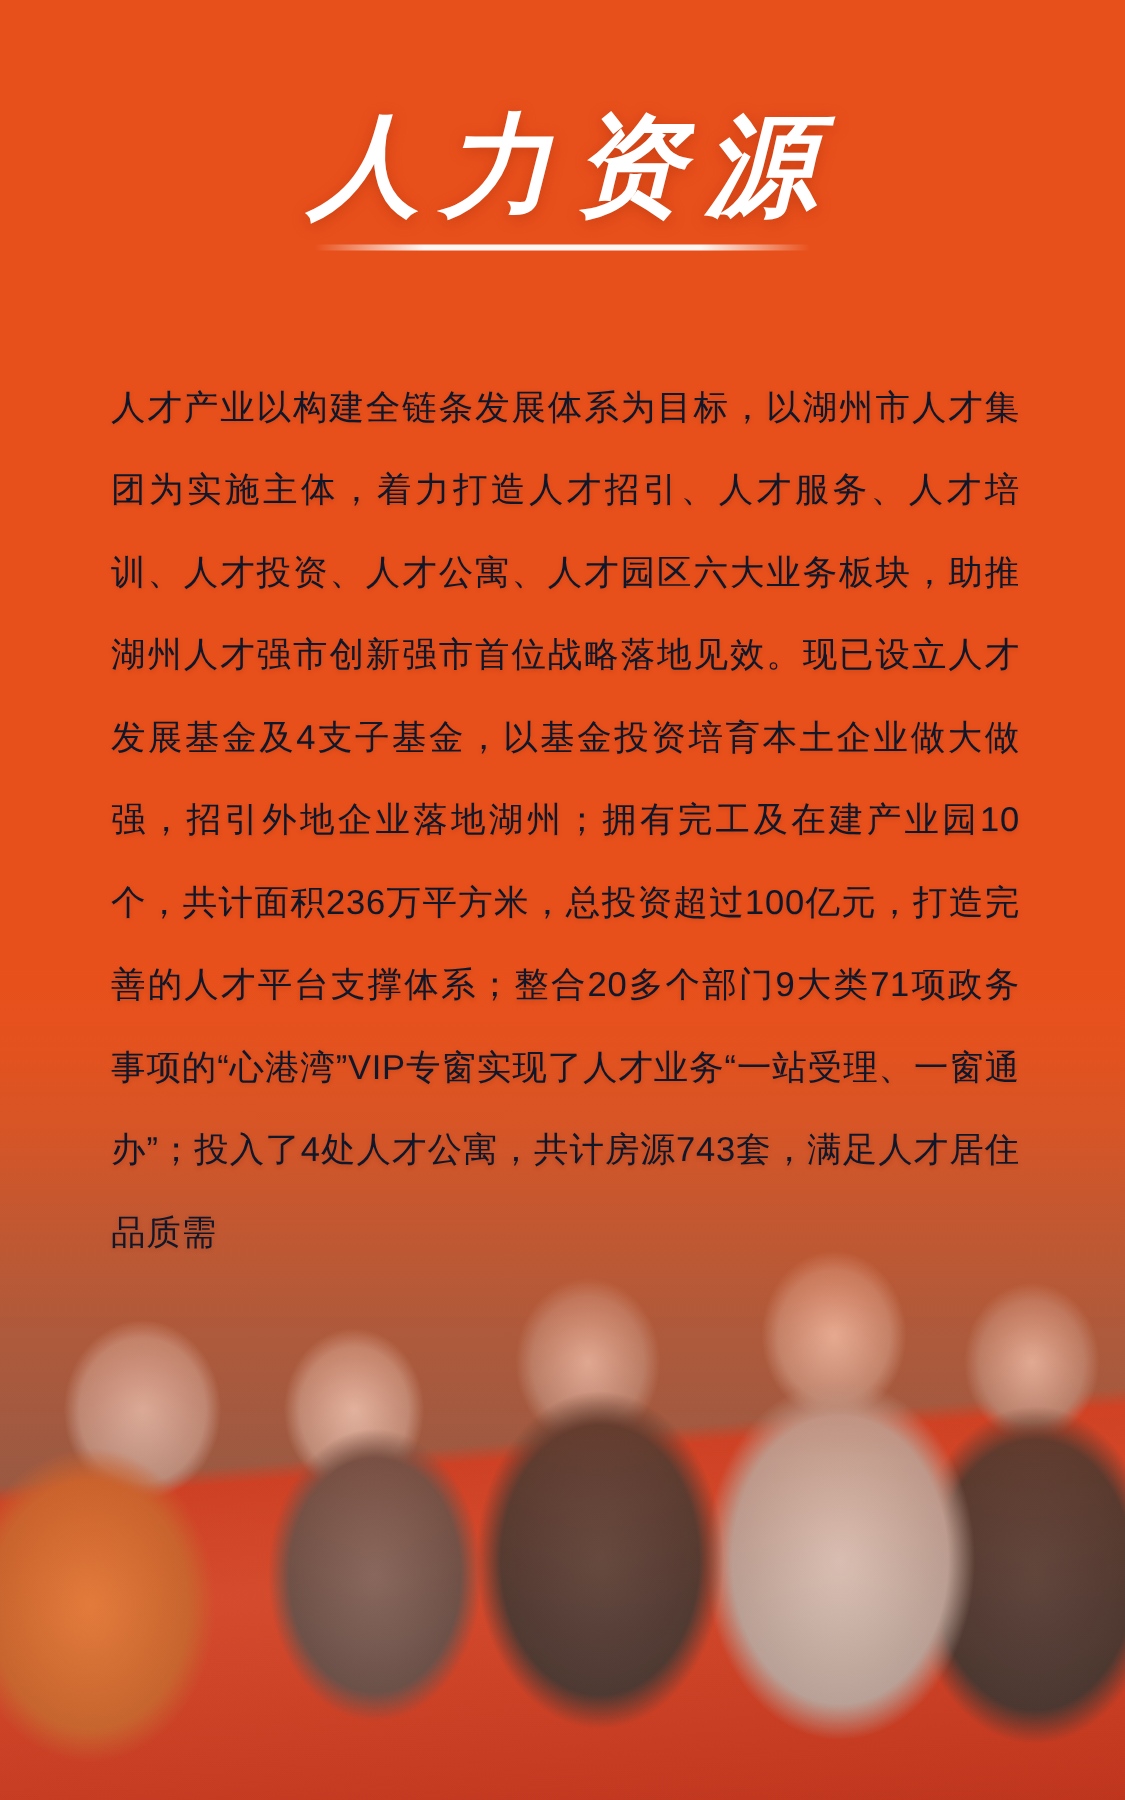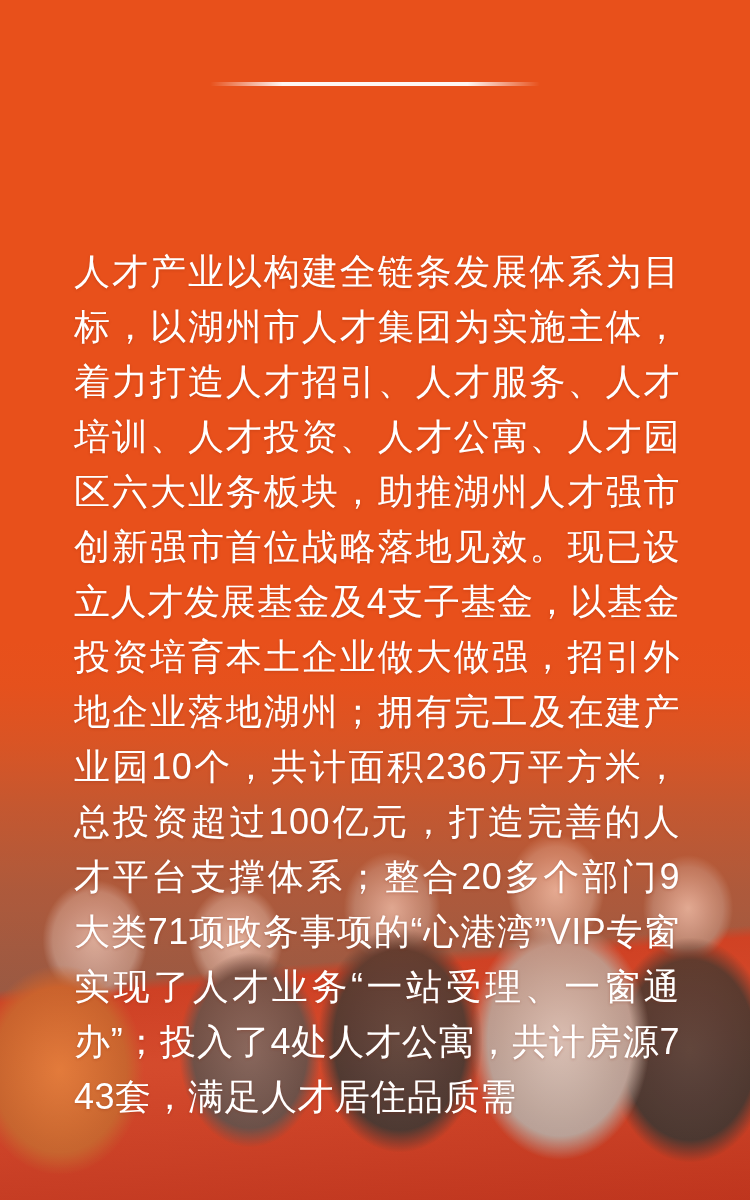--- a/index.html
+++ b/index.html
@@ -100,42 +100,43 @@
 
   
   .body-wrap {
     position: absolute;
     top: 244px;
     left: 74px;
     width: 606px;
     z-index: 4;
   }
   .body-text {
-    color: #ffffff;
-    font-size: 36px;
+    color: #0f172a;
+    font-size: 23px;
     line-height: 55px;
     letter-spacing: 0.5px;
     text-align: justify;
     text-justify: inter-character;
     text-shadow: 0 1px 3px rgba(140,40,12,0.30);
     white-space: pre-wrap;
     word-break: break-all;
   }
 </style>
 </head>
 <body>
 
 <div class="poster">
 
   <div class="photo-layer">
     <div class="photo"></div>
     <div class="photo-tint"></div>
   </div>
 
   <div class="title-wrap">
+    <div class="title">人力资源</div>
     <div class="title-underline"></div>
   </div>
 
   <div class="body-wrap">
     <div class="body-text">人才产业以构建全链条发展体系为目标，以湖州市人才集团为实施主体，着力打造人才招引、人才服务、人才培训、人才投资、人才公寓、人才园区六大业务板块，助推湖州人才强市创新强市首位战略落地见效。现已设立人才发展基金及4支子基金，以基金投资培育本土企业做大做强，招引外地企业落地湖州；拥有完工及在建产业园10个，共计面积236万平方米，总投资超过100亿元，打造完善的人才平台支撑体系；整合20多个部门9大类71项政务事项的“心港湾”VIP专窗实现了人才业务“一站受理、一窗通办”；投入了4处人才公寓，共计房源743套，满足人才居住品质需</div>
   </div>
 
 </div>
 
 </body></html>

